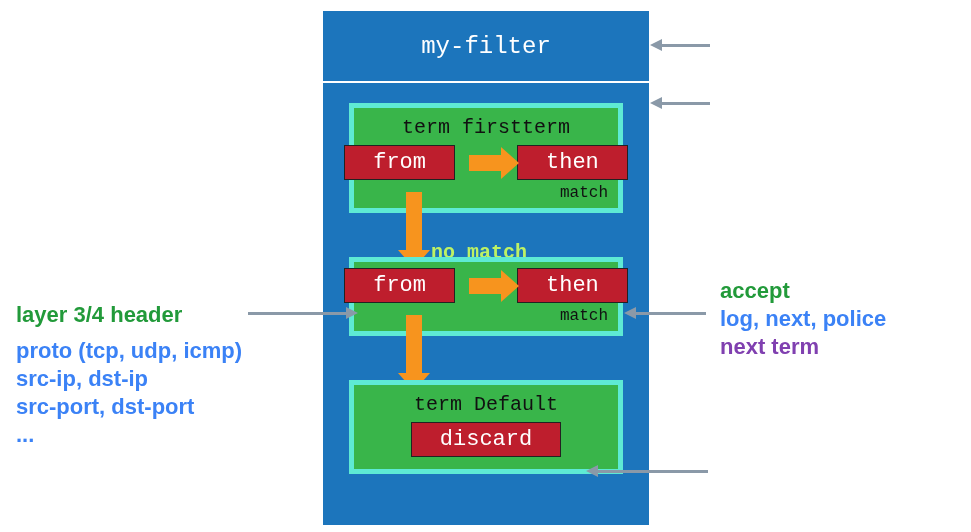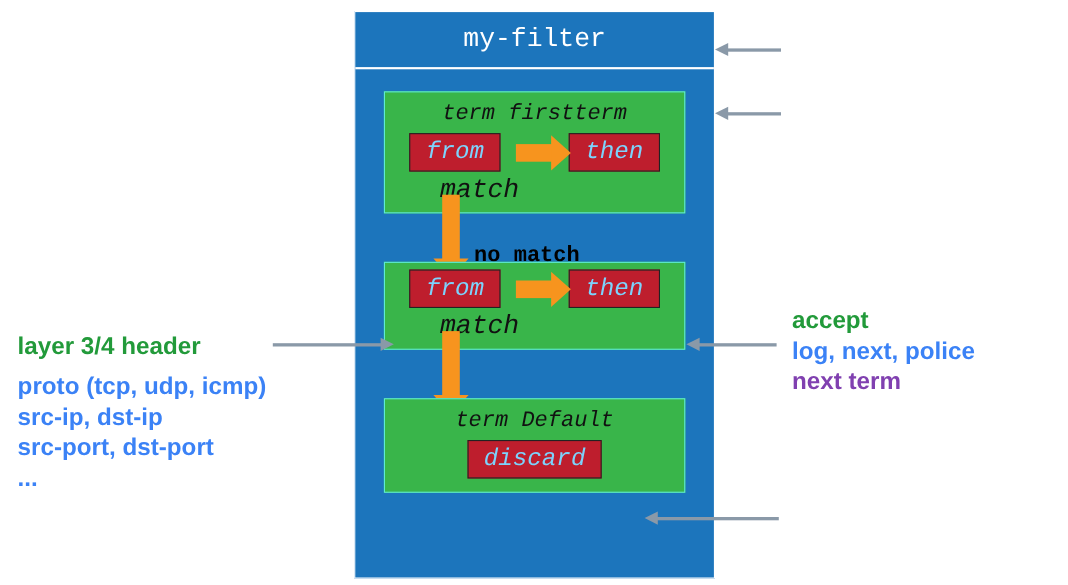--- a/index.html
+++ b/index.html
@@ -17,77 +17,76 @@
   .filter-outer {
     position: absolute;
     left: 322px;
     top: 10px;
     width: 326px;
     height: 514px;
     background: #1c75bc;
     border: 1px solid #fff;
   }
   .filter-header {
-    height: 50px;
+    height: 70px;
     display: flex;
     align-items: center;
     justify-content: center;
   }
   .filter-title {
     color: #fff;
     font-size: 24px;
   }
   .hr {
     border-top: 2px solid #fff;
     margin: 0;
   }
   .filter-body {
     position: relative;
     padding: 20px 26px 14px;
   }
 
   
   .term {
     background: #39b54a;
-    border: 1px solid #5eead4;
+    border: 5px solid #5eead4;
     position: relative;
     padding: 6px 10px 6px;
     margin-bottom: 44px;
-    font-style: italic;
   }
   .term:last-child { margin-bottom: 0; }
   .term-title {
     color: #111;
     font-size: 20px;
     text-align: center;
     margin: 2px 0 6px;
   }
   .row {
     display: flex;
     align-items: center;
     justify-content: center;
     gap: 14px;
     position: relative;
   }
   .redbox {
     background: #be1e2d;
     border: 1px solid #222;
-    color: #7dd3fc;
+    color: #ffffff;
     font-size: 22px;
-    padding: 4px 14px;
+    padding: 4px 28px;
     display: inline-block;
   }
   .match-label {
     color: #111;
-    font-size: 24px;
-    text-align: left;
+    font-size: 16px;
+    text-align: right;
     margin: 4px 0 0 40px;
   }
   .nomatch-label {
-    color: #000000;
+    color: #bef264;
     font-size: 20px;
     position: absolute;
     font-weight: bold;
   }
 
   
   .arrow-right {
     width: 34px; height: 16px;
     background: #f7941e;
     position: relative;

